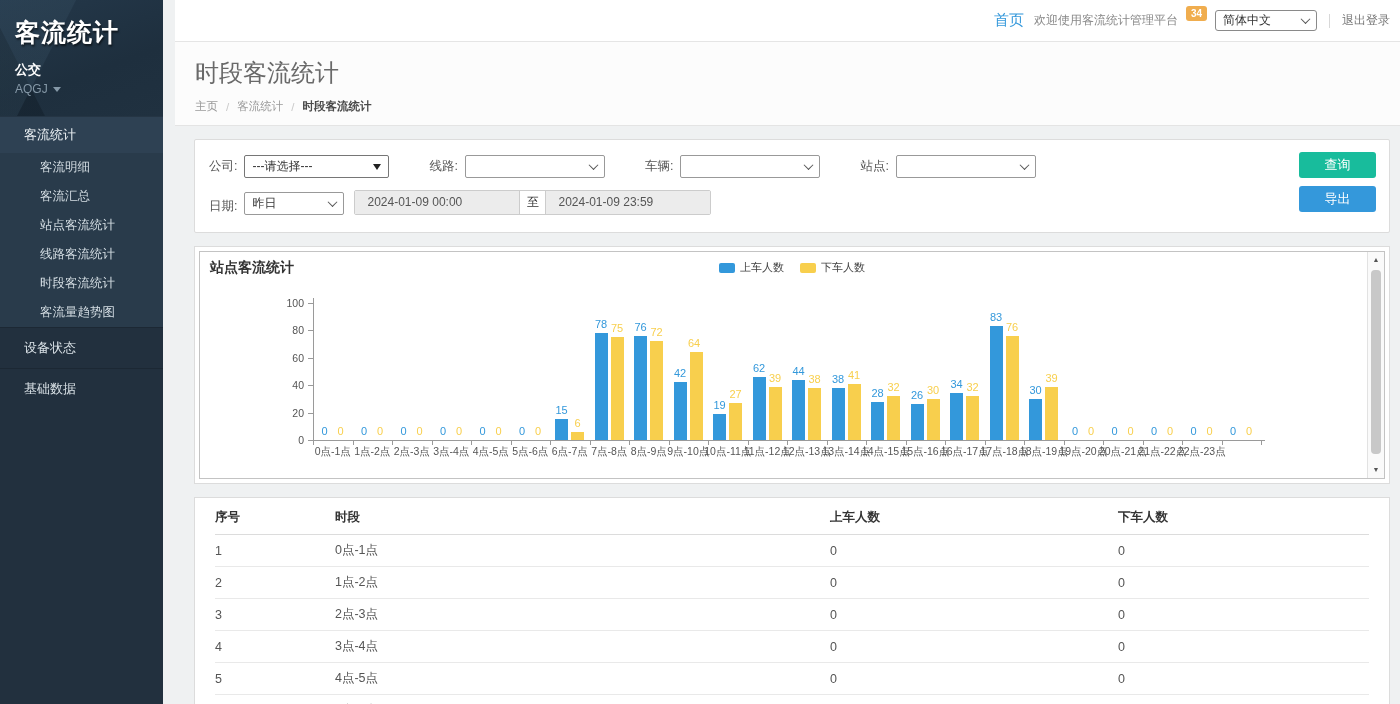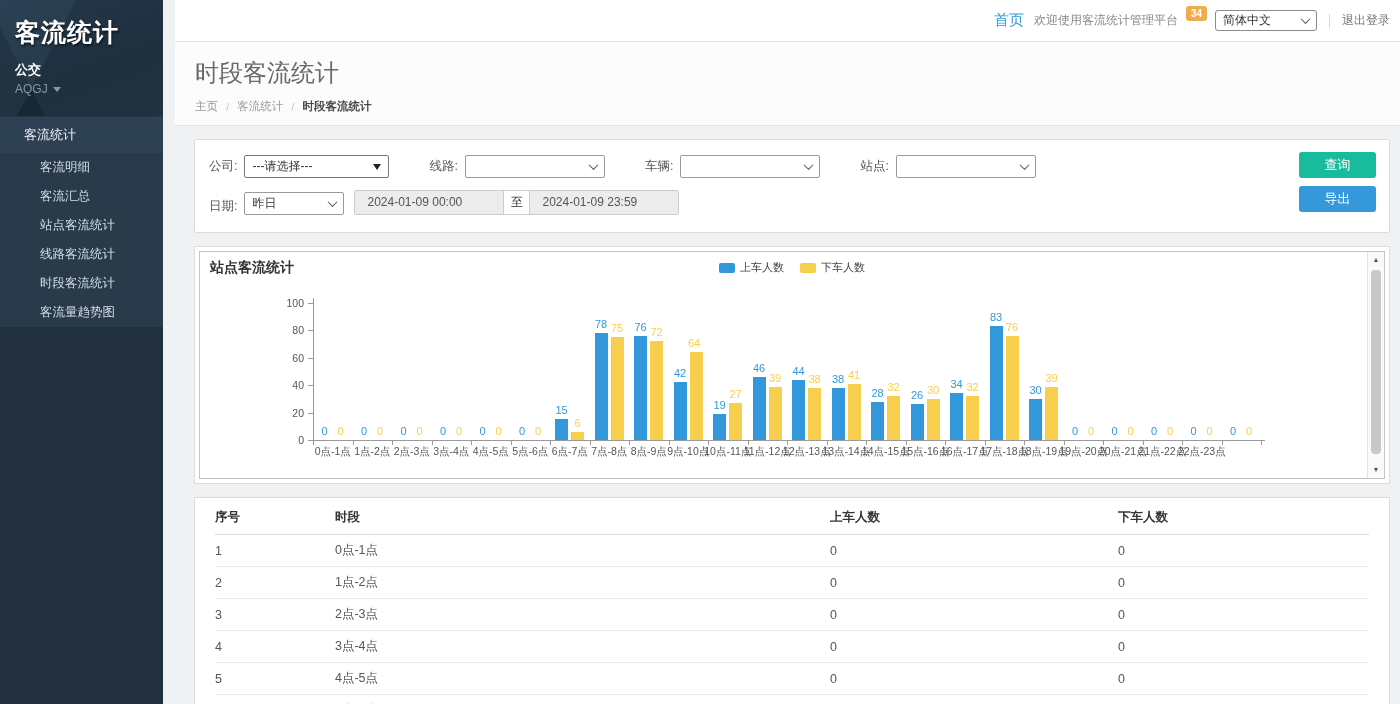--- a/index.html
+++ b/index.html
@@ -50,21 +50,21 @@
   .filter-row + .filter-row { margin-top:12px;align-items:flex-end; }
   .f-label { font-size:12.5px; color:#555; margin-right:7px; }
   .sel { border:1px solid #999; border-radius:2px; height:23px; background:#fff;
     display:inline-flex; align-items:center; justify-content:space-between; padding:0 7px; font-size:12px; color:#333; cursor:pointer; }
   .sel-company { width:145px; border-color:#767676; margin-right:40px; }
   .sel-plain { width:140px; margin-right:40px; }
   .sel-date { width:100px; margin-right:10px; }
   .tri-down { width:0; height:0; border-left:4.5px solid transparent; border-right:4.5px solid transparent; border-top:6px solid #222; }
   .chev { width:7px; height:7px; border-right:1.6px solid #555; border-bottom:1.6px solid #555; transform:rotate(45deg) translate(-1px,-1px); }
   .date-group { display:flex; border:1px solid #ccc; border-radius:2px; overflow:hidden; height:25px; }
-  .date-input { width:148px; background:#ececec; padding:0 12px; line-height:23px; font-size:12px; color:#555; cursor:default; }
+  .date-input { width:164px; background:#ececec; padding:0 12px; line-height:23px; font-size:12px; color:#555; cursor:default; }
   .date-sep { width:27px; background:#fff; border-left:1px solid #ccc; border-right:1px solid #ccc; text-align:center; line-height:23px; font-size:12px; color:#333; }
   .btn { position:absolute; right:13px; width:77px; height:26px; border:none; border-radius:3px; color:#fff; font-size:13px; text-align:center; line-height:26px; cursor:pointer; font-family:inherit; }
   .btn-query { top:12px; background:#18bc9c; }
   .btn-export { top:46px; background:#3498db; }
 
   
   .chart-card { margin-top:13px; background:#fff; border:1px solid #dcdcdc; padding:4px; }
   .chart-panel { border:1px solid #c3c3c3; height:228px; position:relative; overflow:hidden; background:#fff; }
   .chart-title { position:absolute; left:10px; top:7px; font-size:14px; font-weight:bold; color:#333; z-index:3; }
   .chart-legend { position:absolute; top:8px; left:50%; transform:translateX(-50%); display:flex; gap:16px; align-items:center; z-index:3; }
@@ -108,20 +108,24 @@
       <div class="nav-group-header">客流统计</div>
       <div id="sidebar-submenu">
           <div class="nav-sub-item">客流明细</div>
           <div class="nav-sub-item">客流汇总</div>
           <div class="nav-sub-item">站点客流统计</div>
           <div class="nav-sub-item">线路客流统计</div>
           <div class="nav-sub-item">时段客流统计</div>
           <div class="nav-sub-item">客流量趋势图</div>
         </div>
     </div>
+    <div id="sidebar-sections">
+        <div class="nav-section-item">设备状态</div>
+        <div class="nav-section-item">基础数据</div>
+      </div>
   </div>
 
   <div class="main">
 
     <div class="topbar">
       <span class="home-link">首页</span>
       <span class="welcome-text">欢迎使用客流统计管理平台</span>
       <span class="count-badge">34</span>
       <span class="lang-select">
         <span>简体中文</span>
@@ -273,21 +277,21 @@
               <div class="bar-label" style="left: 463px; top: 115px; color: rgb(51, 152, 219);">42</div>
               <div class="bar" style="left: 489.5px; top: 100px; height: 88px; background: rgb(248, 207, 77);"></div>
               <div class="bar-label" style="left: 477px; top: 85px; color: rgb(248, 207, 77); text-align: center;">64</div>
               <div class="xtick-label" style="left: 457.25px; top: 193px;">9点-10点</div>
               <div class="bar" style="left: 513px; top: 162px; height: 26px; background: rgb(51, 152, 219);"></div>
               <div class="bar-label" style="left: 502.5px; top: 147px; color: rgb(51, 152, 219);">19</div>
               <div class="bar" style="left: 529px; top: 151px; height: 37px; background: rgb(248, 207, 77);"></div>
               <div class="bar-label" style="left: 518.5px; top: 136px; color: rgb(248, 207, 77);">27</div>
               <div class="xtick-label" style="left: 496.75px; top: 193px;">10点-11点</div>
               <div class="bar" style="left: 552.5px; top: 125px; height: 63px; background: rgb(51, 152, 219);"></div>
-              <div class="bar-label" style="left: 542px; top: 110px; color: rgb(51, 152, 219);">46</div>
+              <div class="bar-label" style="left: 542px; top: 110px; color: rgb(51, 152, 219);">62</div>
               <div class="bar" style="left: 568.5px; top: 135px; height: 53px; background: rgb(248, 207, 77);"></div>
               <div class="bar-label" style="left: 558px; top: 120px; color: rgb(248, 207, 77);">39</div>
               <div class="xtick-label" style="left: 536.25px; top: 193px;">11点-12点</div>
               <div class="bar" style="left: 592px; top: 128px; height: 60px; background: rgb(51, 152, 219);"></div>
               <div class="bar-label" style="left: 581.5px; top: 113px; color: rgb(51, 152, 219);">44</div>
               <div class="bar" style="left: 608px; top: 136px; height: 52px; background: rgb(248, 207, 77);"></div>
               <div class="bar-label" style="left: 597.5px; top: 121px; color: rgb(248, 207, 77);">38</div>
               <div class="xtick-label" style="left: 575.75px; top: 193px;">12点-13点</div>
               <div class="bar" style="left: 631.5px; top: 136px; height: 52px; background: rgb(51, 152, 219);"></div>
               <div class="bar-label" style="left: 621px; top: 121px; color: rgb(51, 152, 219);">38</div>

